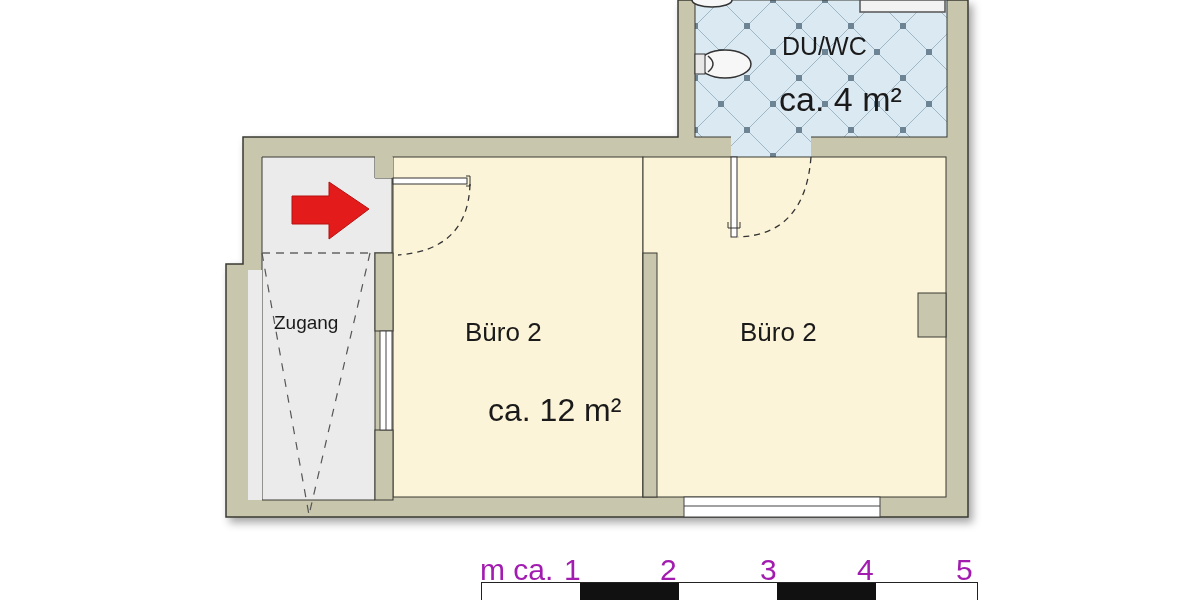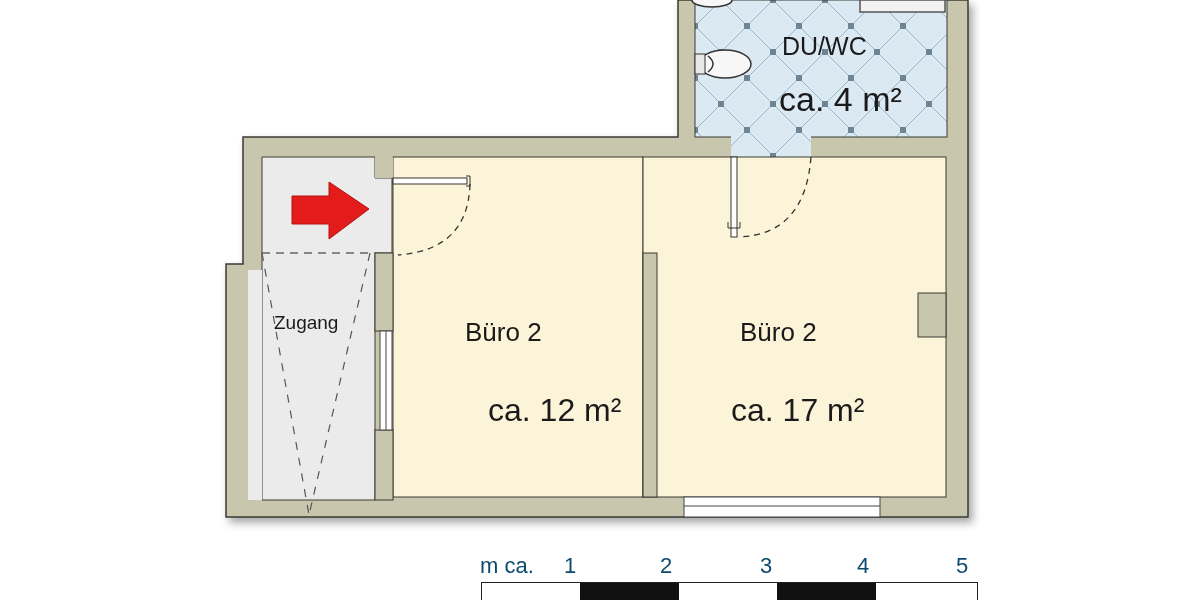--- a/index.html
+++ b/index.html
@@ -3,21 +3,21 @@
 <meta charset="utf-8">
 <style>
   html, body { margin:0; padding:0; }
   body { width:1200px; height:600px; background:#ffffff; position:relative; overflow:hidden;
          font-family:"Liberation Sans", sans-serif; }
   .plan { position:absolute; left:0; top:0; width:961px; height:600px; }
   .lbl { position:absolute; color:#1a1a1a; white-space:nowrap; }
   .room-name { font-size:26px; }
   .room-area { font-size:32px; }
   .scale { position:absolute; left:470px; top:553px; width:510px; height:47px; }
-  .scale-nums { position:absolute; left:0; top:0; width:510px; height:30px; font-size:22px; color:#0c4a6e; }
+  .scale-nums { position:absolute; left:0; top:0; width:510px; height:30px; font-size:30px; color:#a21caf; }
   .scale-nums span { position:absolute; top:0; }
   .scale-bar { position:absolute; left:11px; top:29px; width:497px; height:20px; border:1.5px solid #222; border-bottom:none; box-sizing:border-box; }
   .seg { position:absolute; top:0; height:100%; }
 </style>
 </head>
 <body>
 
 <div class="plan">
   <svg width="1200" height="600" viewBox="0 0 1200 600">
     <defs>
@@ -98,21 +98,20 @@
   
   <div class="lbl room-name" style="left:782px;top:32px;font-size:25px;">DU/WC</div>
   <div class="lbl room-area" style="left:779px;top:80px;font-size:34px;">ca. 4 m²</div>
 
   <div class="lbl room-name" style="left:274px;top:312px;font-size:19px;">Zugang</div>
 
   <div class="lbl room-name" style="left:465px;top:317px;">Büro 2</div>
   <div class="lbl room-area" style="left:460px;top:392px;margin-left:28px;">ca. 12 m²</div>
 
   <div class="lbl room-name" style="left:740px;top:317px;">Büro 2</div>
-  <div class="lbl room-area" style="left:731px;top:392px;">ca. 17 m²</div>
 
   
   <div class="scale">
     <div class="scale-nums">
       <span style="left:10px;">m ca.</span>
       <span style="left:94px;">1</span>
       <span style="left:190px;">2</span>
       <span style="left:290px;">3</span>
       <span style="left:387px;">4</span>
       <span style="left:486px;">5</span>

